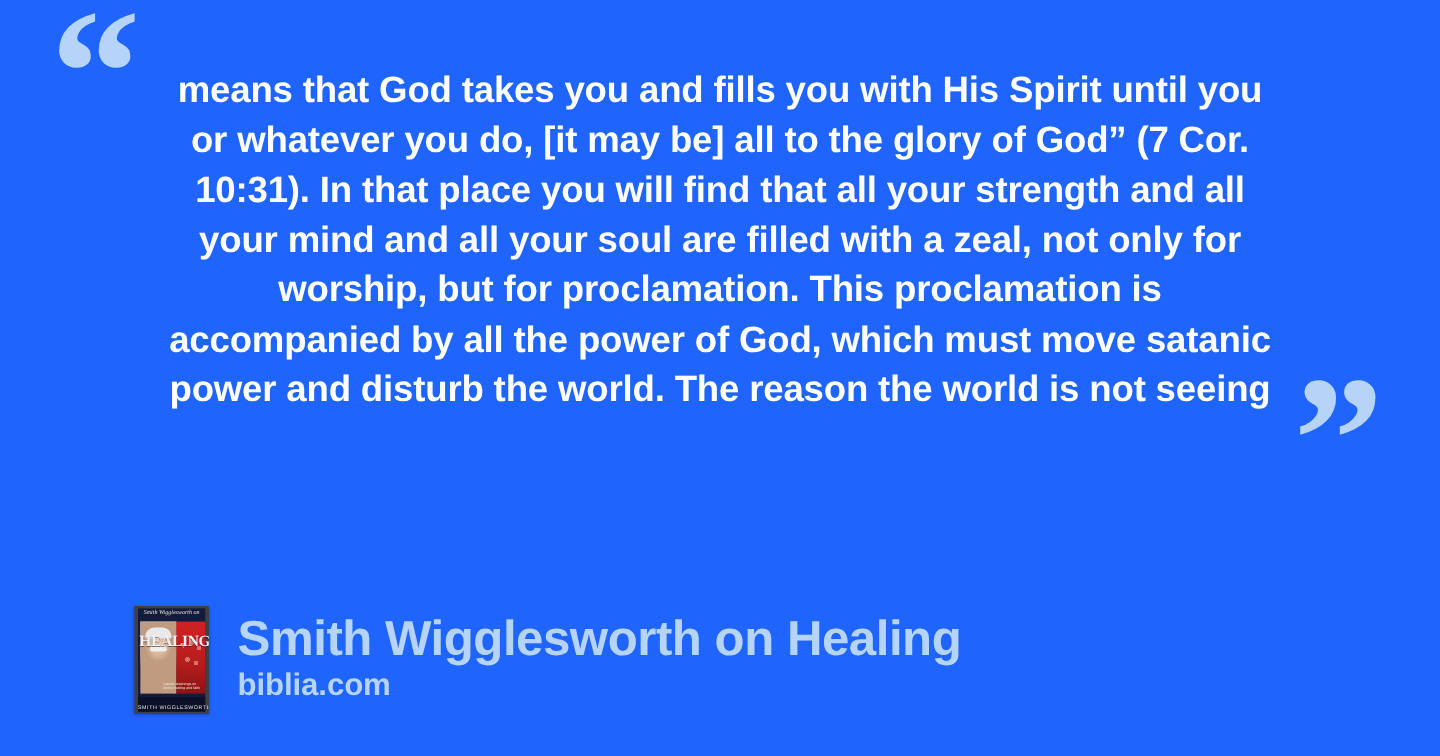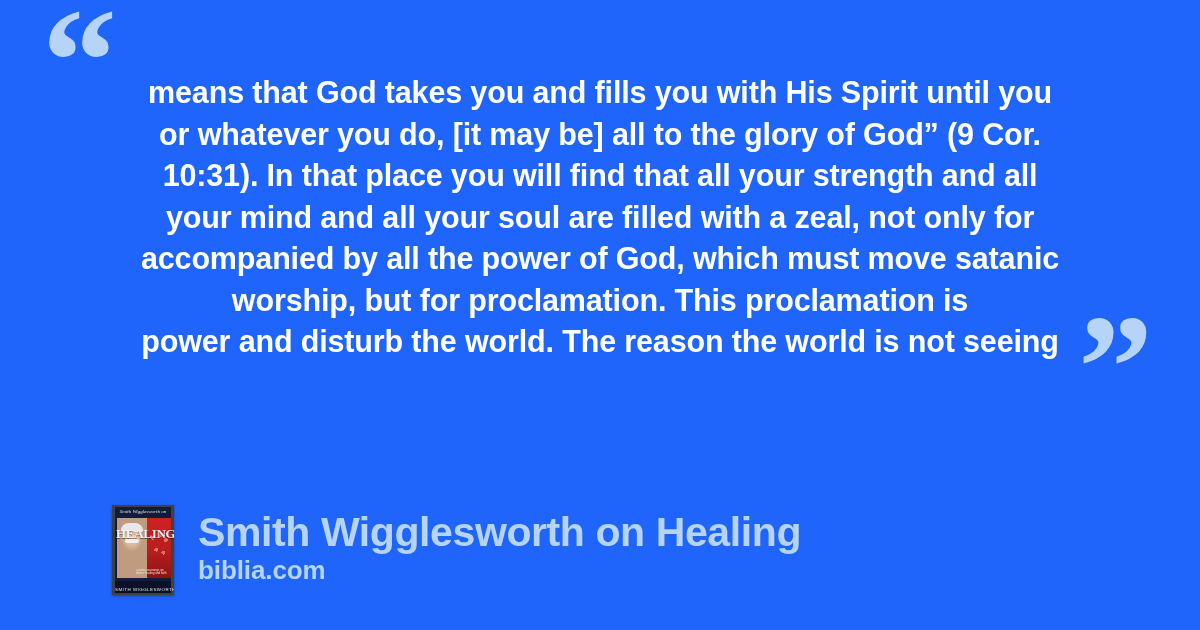--- a/index.html
+++ b/index.html
@@ -46,21 +46,21 @@
   }
   .quote-mark.close {
     left: 1078px;
     top: 292px;
     font-size: 150px;
   }
 
   .quote-text {
     position: absolute;
     left: 112px;
-    top: 72px;
+    top: 55px;
     width: 976px;
     text-align: center;
     color: #ffffff;
     font-family: "Liberation Sans", sans-serif;
     font-weight: 700;
     font-size: 30.5px;
     line-height: 41.5px;
     letter-spacing: -0.15px;
   }
   .quote-line {
@@ -234,25 +234,25 @@
 <body>
 
 <div class="card">
 
   <div class="quote-region">
 
     <span class="quote-mark open">“</span>
 
     <div class="quote-text">
       <span class="quote-line">means that God takes you and fills you with His Spirit until you</span>
-      <span class="quote-line">or whatever you do, [it may be] all to the glory of God” (9 Cor.</span>
+      <span class="quote-line">or whatever you do, [it may be] all to the glory of God” (7 Cor.</span>
       <span class="quote-line">10:31). In that place you will find that all your strength and all</span>
       <span class="quote-line">your mind and all your soul are filled with a zeal, not only for</span>
+      <span class="quote-line">worship, but for proclamation. This proclamation is</span>
       <span class="quote-line">accompanied by all the power of God, which must move satanic</span>
-      <span class="quote-line">worship, but for proclamation. This proclamation is</span>
       <span class="quote-line">power and disturb the world. The reason the world is not seeing</span>
     </div>
 
     <span class="quote-mark close">”</span>
   </div>
 
   <div class="footer">
 
     <div class="book-cover">
       <div class="bc-inner"></div>

